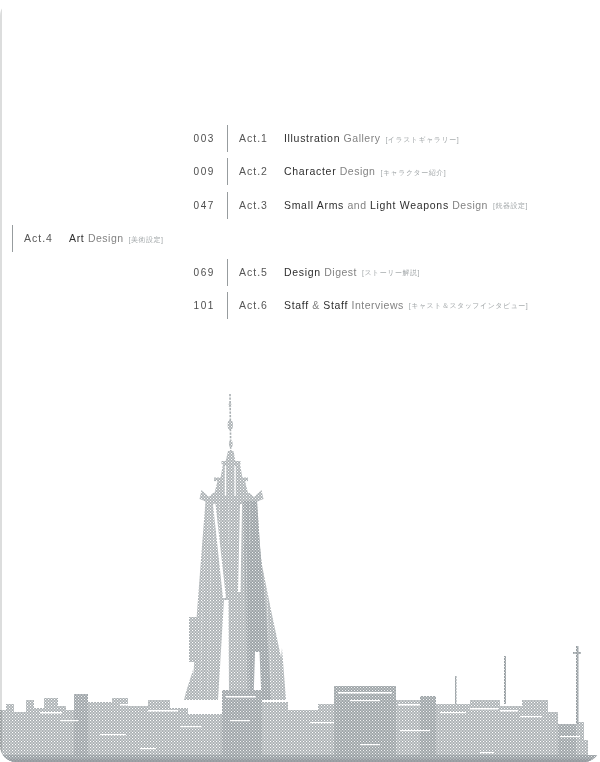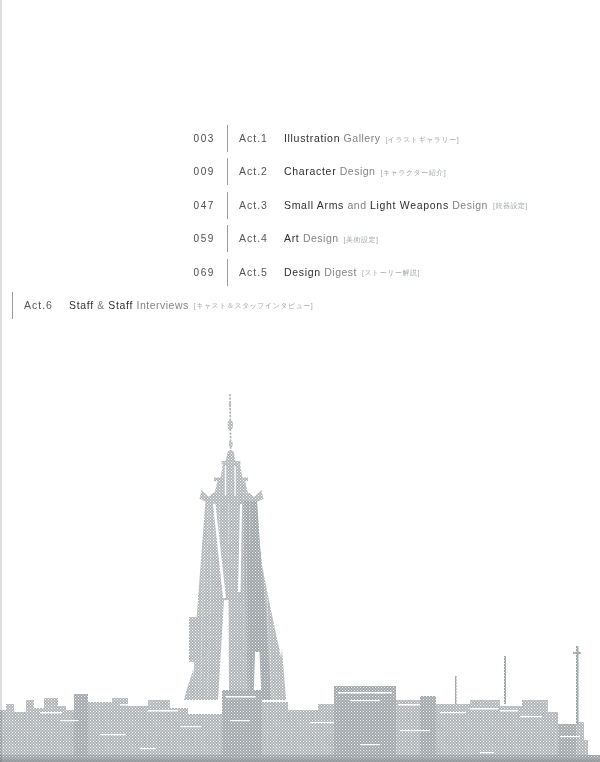--- a/index.html
+++ b/index.html
@@ -1,18 +1,18 @@
 <!DOCTYPE html>
 <html><head>
 <meta charset="utf-8">
 <style>
   html,body{margin:0;padding:0;}
   body{width:600px;height:762px;background:#fff;overflow:hidden;
        font-family:"Liberation Sans","DejaVu Sans",sans-serif;}
-  .page{position:relative;width:600px;height:762px;background:#fff;overflow:hidden;}
+  .page{position:relative;width:600px;height:762px;background:#fff;overflow:hidden;border-radius:16px;}
   .edge{position:absolute;left:0;top:0;width:1.5px;height:762px;
         background:rgba(60,65,68,0.18);z-index:5;}
   
   .toc{position:absolute;left:0;top:128px;width:100%;z-index:3;}
   .toc-row{display:flex;align-items:center;height:21px;margin-bottom:12.4px;}
   .num{width:215px;text-align:right;font-size:10px;letter-spacing:1.6px;
        color:#4c4c4c;flex:0 0 auto;}
   .divider{width:1px;height:27px;background:#979c9e;margin-left:12px;flex:0 0 auto;}
   .title{margin-left:11px;font-size:10.5px;color:#7b7b7b;letter-spacing:0.5px;
          white-space:nowrap;}
@@ -40,30 +40,30 @@
         <span class="num">009</span>
         <span class="divider"></span>
         <span class="title"><span class="act">Act.2</span><span class="seg bold">Character</span><span class="seg"> Design</span><span class="jp">[キャラクター紹介]</span></span>
       </div>
       <div class="toc-row">
         <span class="num">047</span>
         <span class="divider"></span>
         <span class="title"><span class="act">Act.3</span><span class="seg bold">Small Arms</span><span class="seg"> and </span><span class="seg bold">Light Weapons</span><span class="seg"> Design</span><span class="jp">[銃器設定]</span></span>
       </div>
       <div class="toc-row">
-        <span class="num">059</span>
         <span class="divider"></span>
         <span class="title"><span class="act">Act.4</span><span class="seg bold">Art</span><span class="seg"> Design</span><span class="jp">[美術設定]</span></span>
       </div>
       <div class="toc-row">
         <span class="num">069</span>
         <span class="divider"></span>
         <span class="title"><span class="act">Act.5</span><span class="seg bold">Design</span><span class="seg"> Digest</span><span class="jp">[ストーリー解説]</span></span>
       </div>
       <div class="toc-row">
+        <span class="num">101</span>
         <span class="divider"></span>
         <span class="title"><span class="act">Act.6</span><span class="seg bold">Staff</span><span class="seg"> &amp; </span><span class="seg bold">Staff</span><span class="seg"> Interviews</span><span class="jp">[キャスト＆スタッフインタビュー]</span></span>
       </div>
     </nav>
 
   <svg class="scene" width="600" height="382" viewBox="0 380 600 382" xmlns="http://www.w3.org/2000/svg">
     <defs>
       <pattern id="ht" width="3" height="3" patternUnits="userSpaceOnUse">
         <rect width="3" height="3" fill="#a9afb2"></rect>
         <rect x="0" y="0" width="1.1" height="1.1" fill="#ffffff"></rect>

